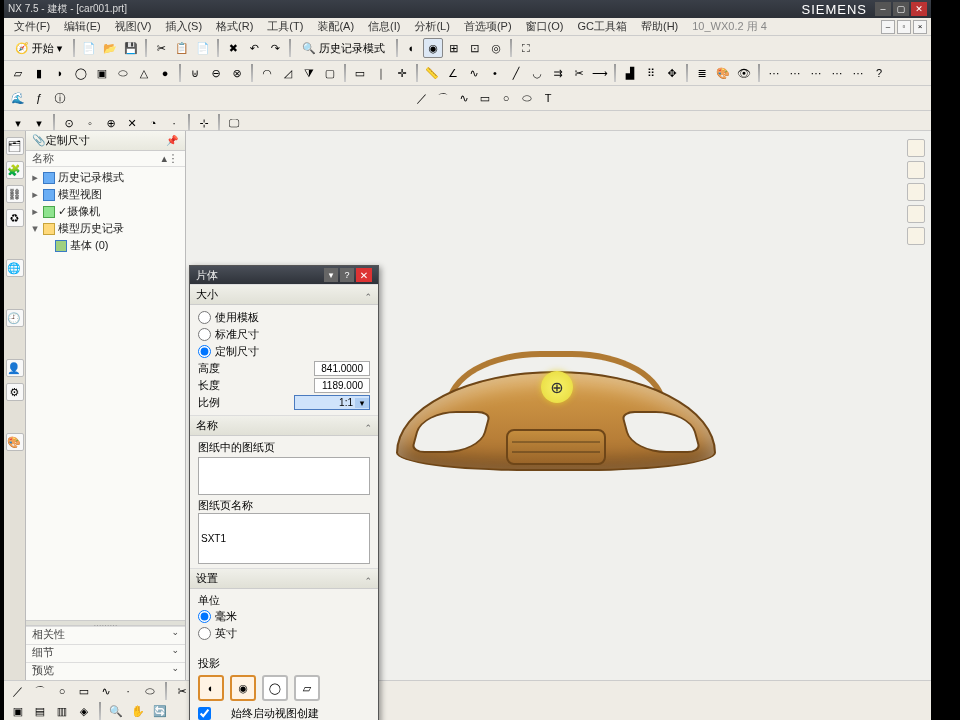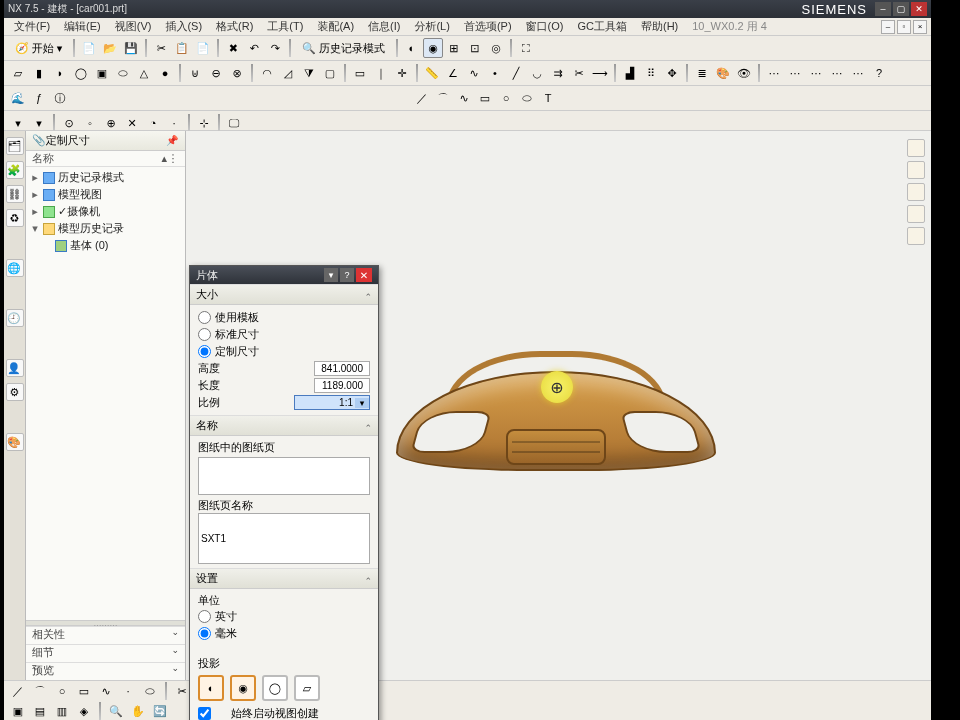--- a/index.html
+++ b/index.html
@@ -394,26 +394,26 @@
         <input class="sm-input" value="SXT1" style="">
       </div>
 
       <div class="section-hdr">
           <span>设置</span>
           <span class="chev">⌃</span>
         </div>
       <div class="section-body">
         <div style="font-size:11px">单位</div>
         <div class="radio-row">
+            <input type="radio" name="u" checked="" style="">
+            <span>毫米</span>
+          </div>
+        <div class="radio-row">
             <input type="radio" name="u" style="">
             <span>英寸</span>
-          </div>
-        <div class="radio-row">
-            <input type="radio" name="u" checked="" style="">
-            <span>毫米</span>
           </div>
         <div style="font-size:11px;margin-top:14px">投影</div>
         <div class="proj-row">
           <div class="proj-btn sel">◐</div>
           <div class="proj-btn sel">◉</div>
           <div class="proj-btn">◯</div>
           <div class="proj-btn">▱</div>
         </div>
         <div class="check-row">
             <input type="checkbox" checked="" style="">

